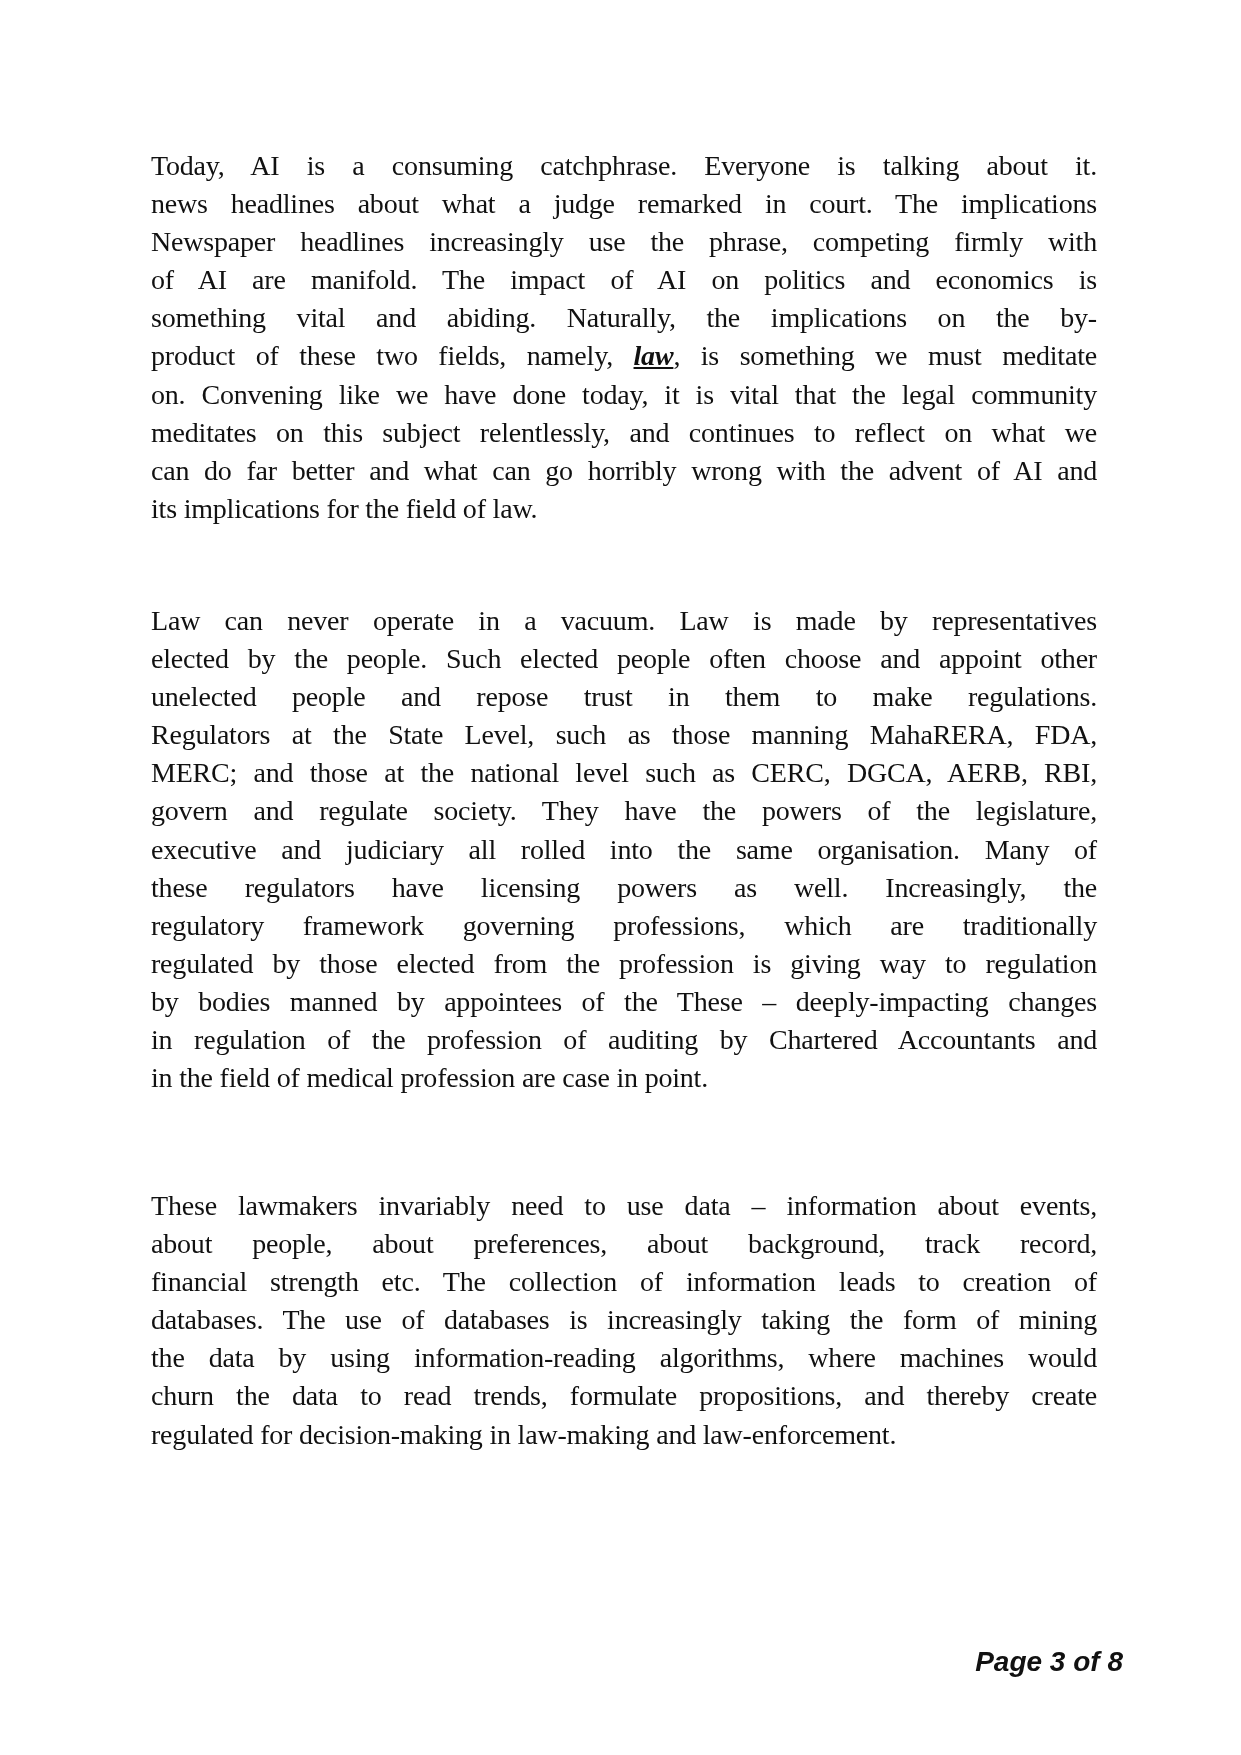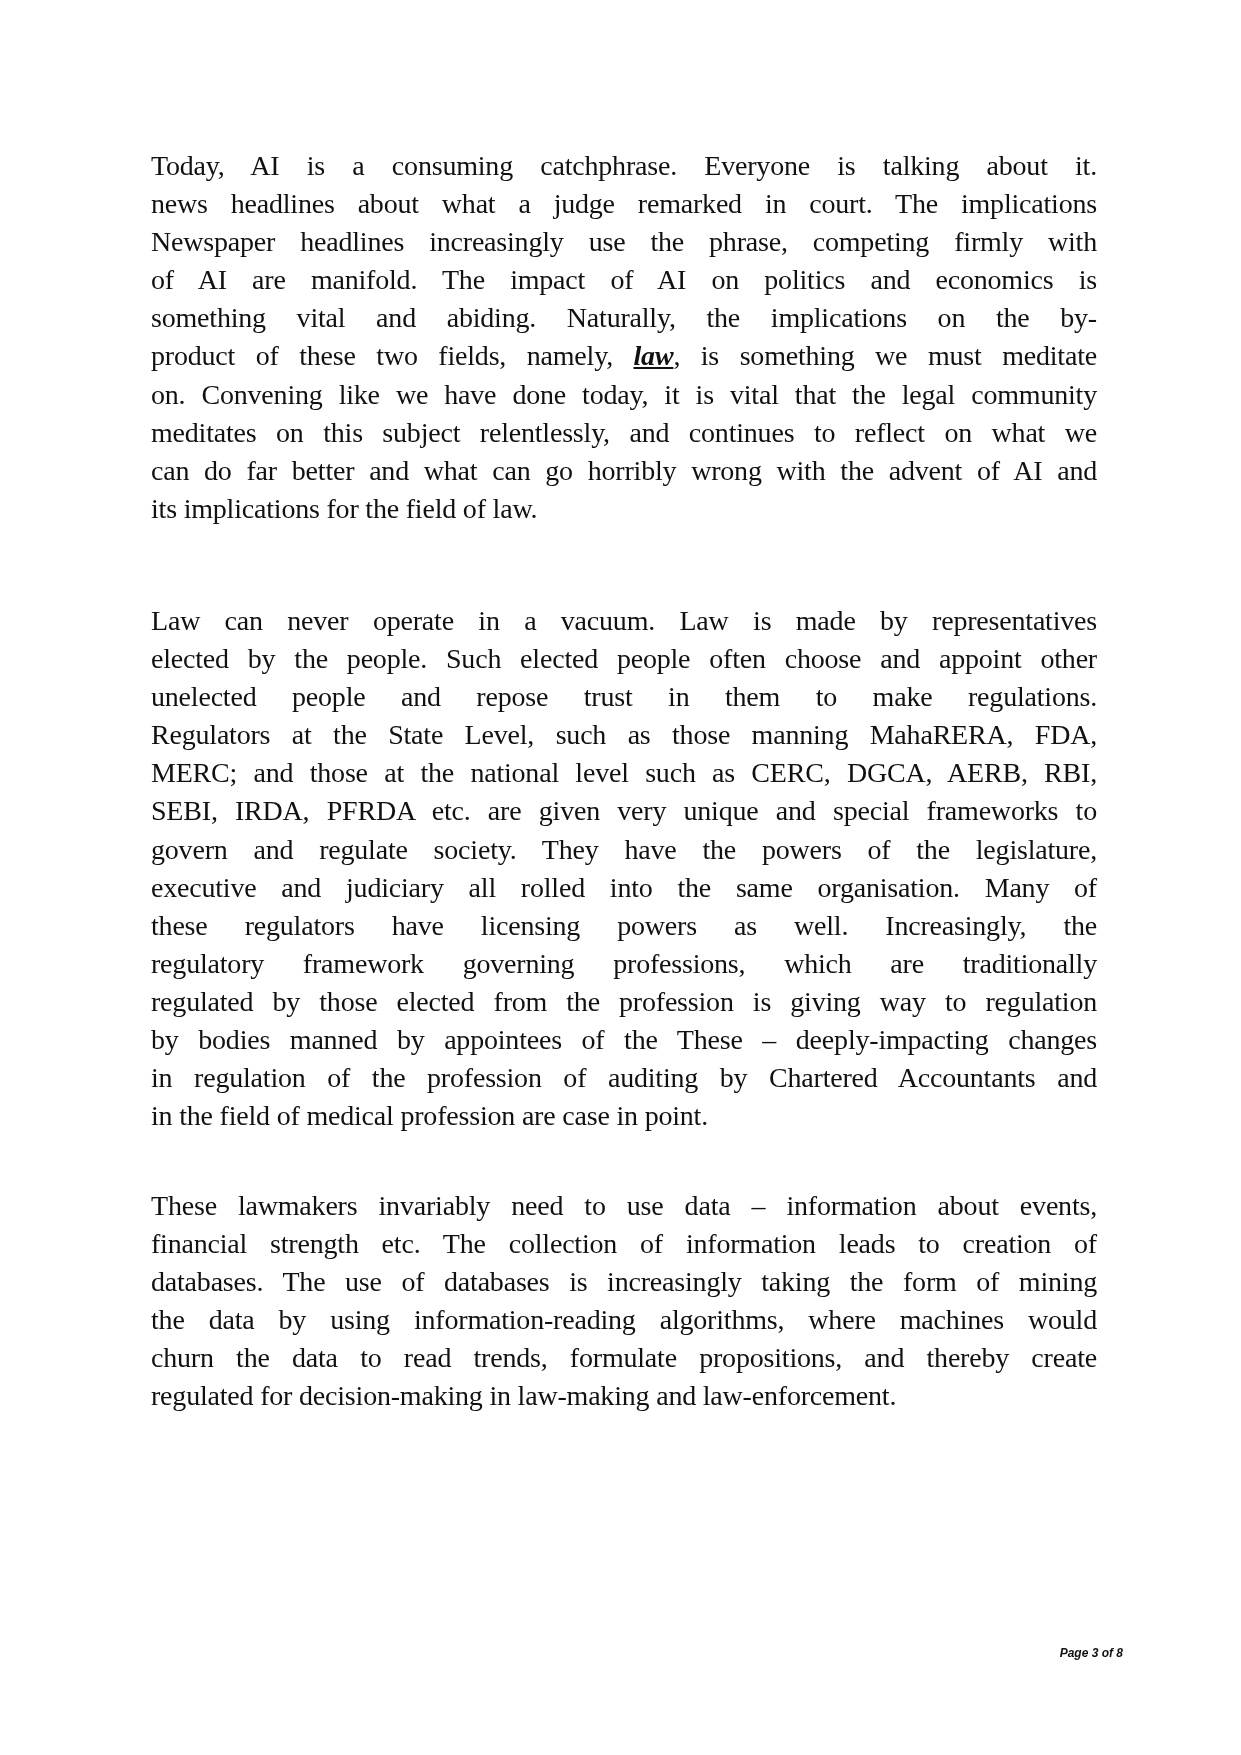--- a/index.html
+++ b/index.html
@@ -50,21 +50,21 @@
     .em {
       font-weight: bold;
       font-style: italic;
       text-decoration: underline;
     }
     .footer {
       position: absolute;
       right: 146px;
       top: 1646px;
       font-family: "Liberation Sans", "DejaVu Sans", sans-serif;
-      font-size: 12px;
+      font-size: 28px;
       font-weight: bold;
       font-style: italic;
       color: #111111;
     }
   </style>
 </head>
 <body>
 
 <div class="page">
 
@@ -80,33 +80,33 @@
     <span class="line">can do far better and what can go horribly wrong with the advent of AI and</span>
     <span class="line last">its implications for the field of law.</span>
   </div>
 
   <div class="para" id="p2">
     <span class="line">Law can never operate in a vacuum.  Law is made by representatives</span>
     <span class="line">elected by the people.  Such elected people often choose and appoint other</span>
     <span class="line">unelected people and repose trust in them to make regulations.</span>
     <span class="line">Regulators at the State Level, such as those manning MahaRERA, FDA,</span>
     <span class="line">MERC; and those at the national level such as CERC, DGCA, AERB, RBI,</span>
-    <span class="line">SEBI, IRDA, PFRDA etc. are given very unique and special frameworks to</span>
     <span class="line">govern and regulate society. They have the powers of the legislature,</span>
     <span class="line">executive and judiciary all rolled into the same organisation.  Many of</span>
     <span class="line">these regulators have licensing powers as well. Increasingly, the</span>
     <span class="line">regulatory framework governing professions, which are traditionally</span>
     <span class="line">regulated by those elected from the profession is giving way to regulation</span>
     <span class="line">by bodies manned by appointees of the These – deeply-impacting changes</span>
     <span class="line">in regulation of the profession of auditing by Chartered Accountants and</span>
     <span class="line last">in the field of medical profession are case in point.</span>
   </div>
 
   <div class="para" id="p3">
     <span class="line">These lawmakers invariably need to use data – information about events,</span>
+    <span class="line">about people, about preferences, about background, track record,</span>
     <span class="line">financial strength etc.  The collection of information leads to creation of</span>
     <span class="line">databases.  The use of databases is increasingly taking the form of mining</span>
     <span class="line">the data by using information-reading algorithms, where machines would</span>
     <span class="line">churn the data to read trends, formulate propositions, and thereby create</span>
     <span class="line last">regulated for decision-making  in law-making and law-enforcement.</span>
   </div>
 
   <div class="footer">Page 3 of 8</div>
 
 </div>

